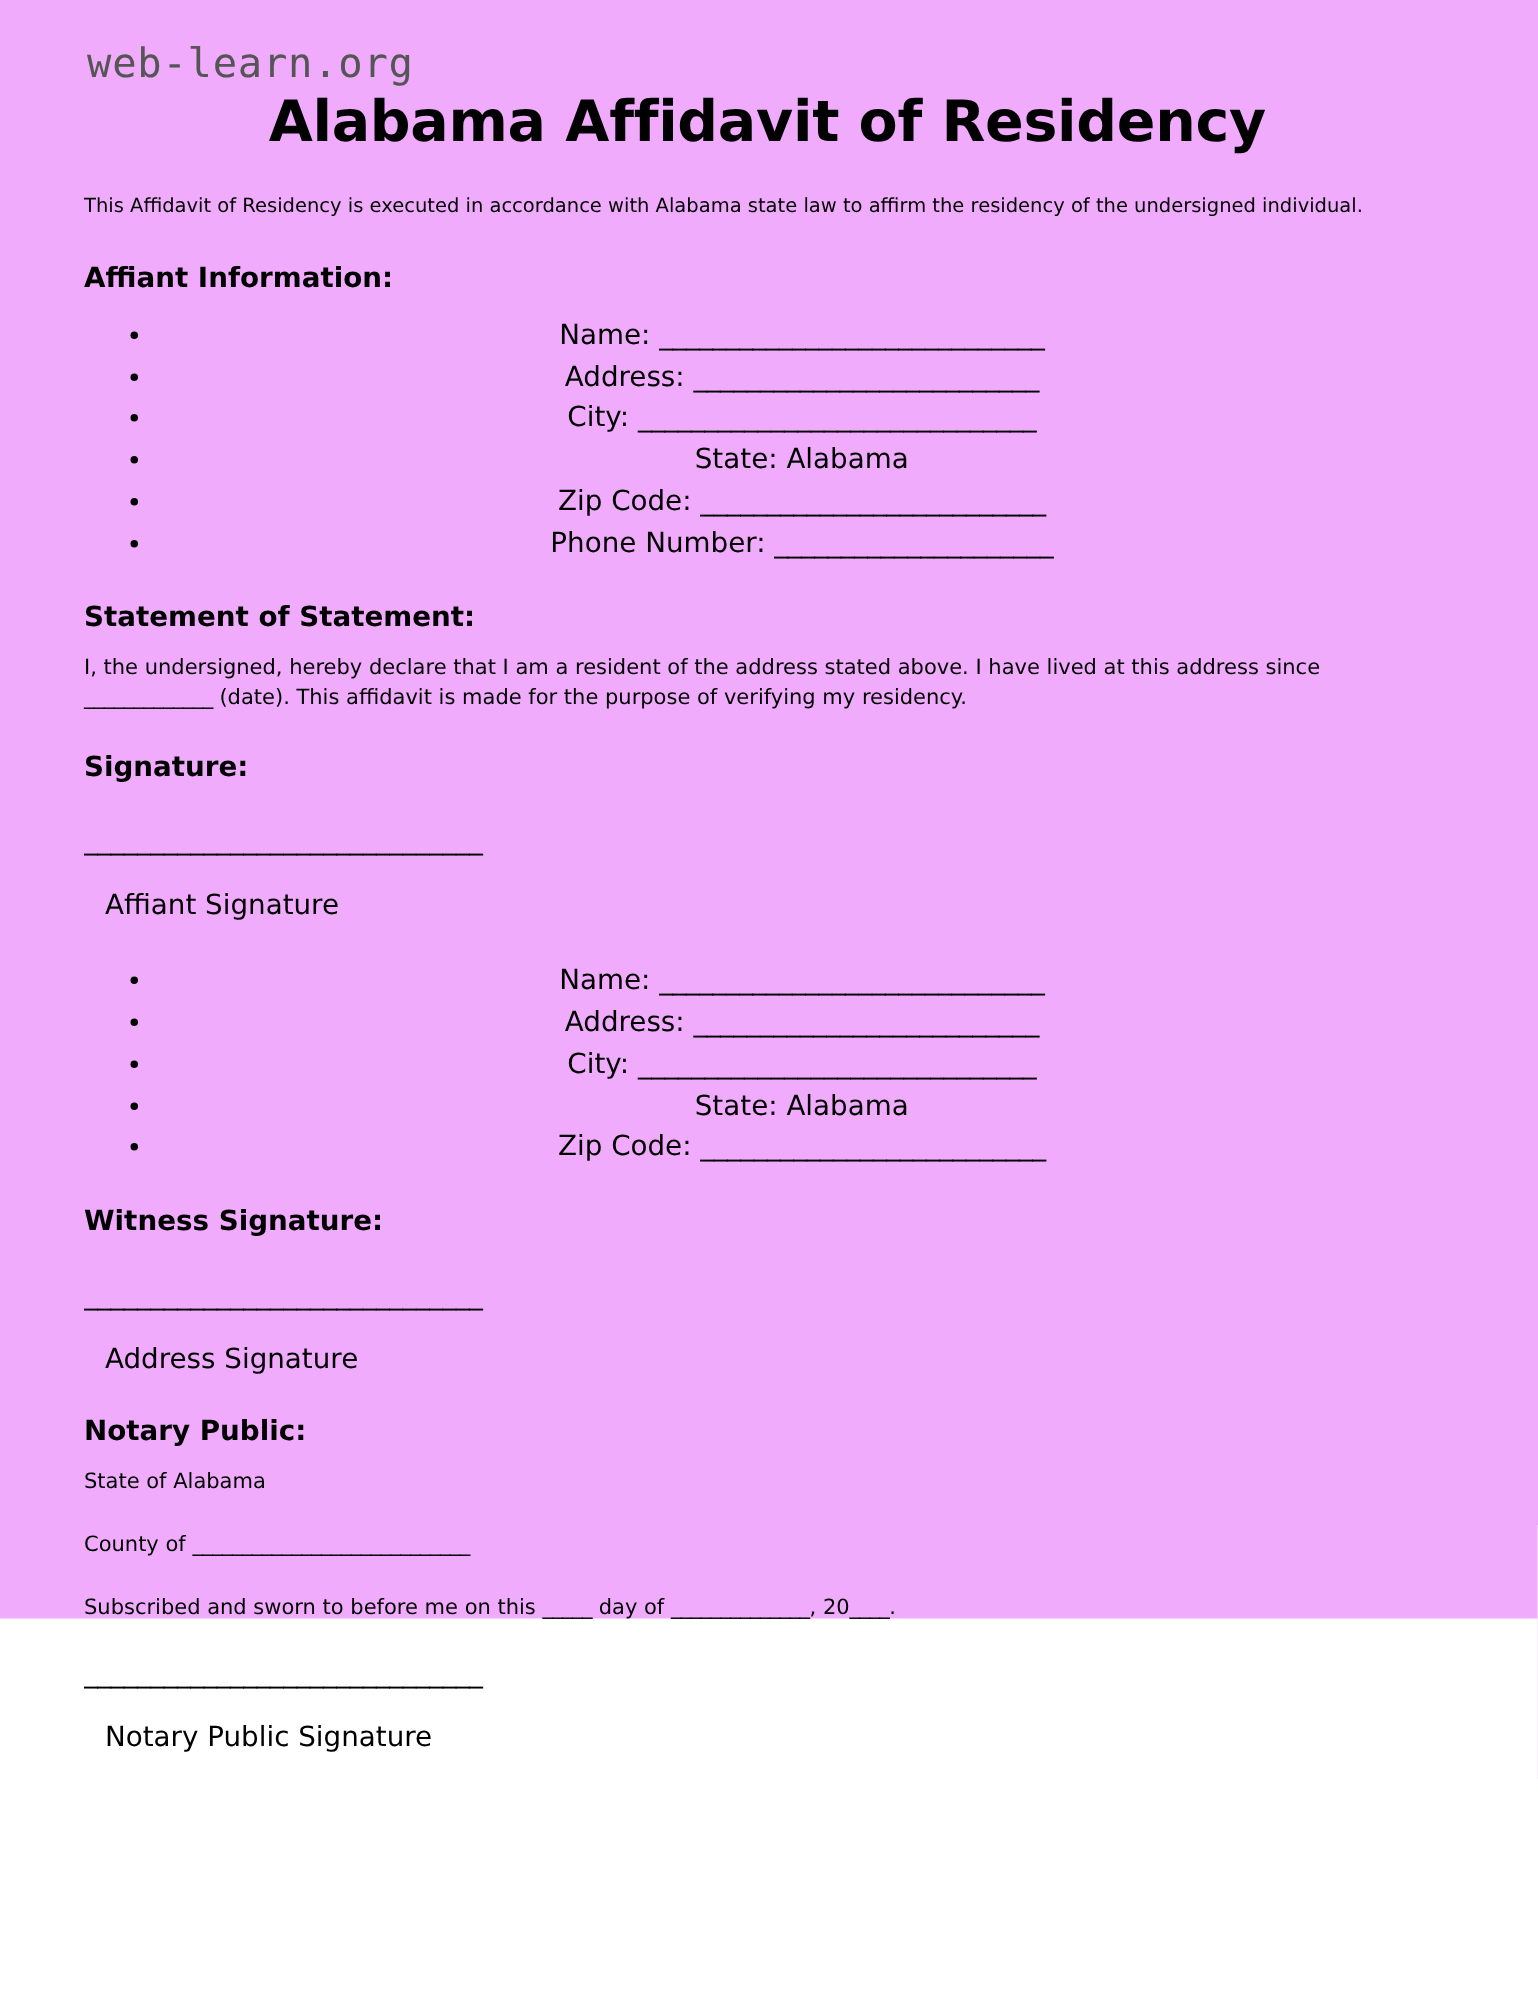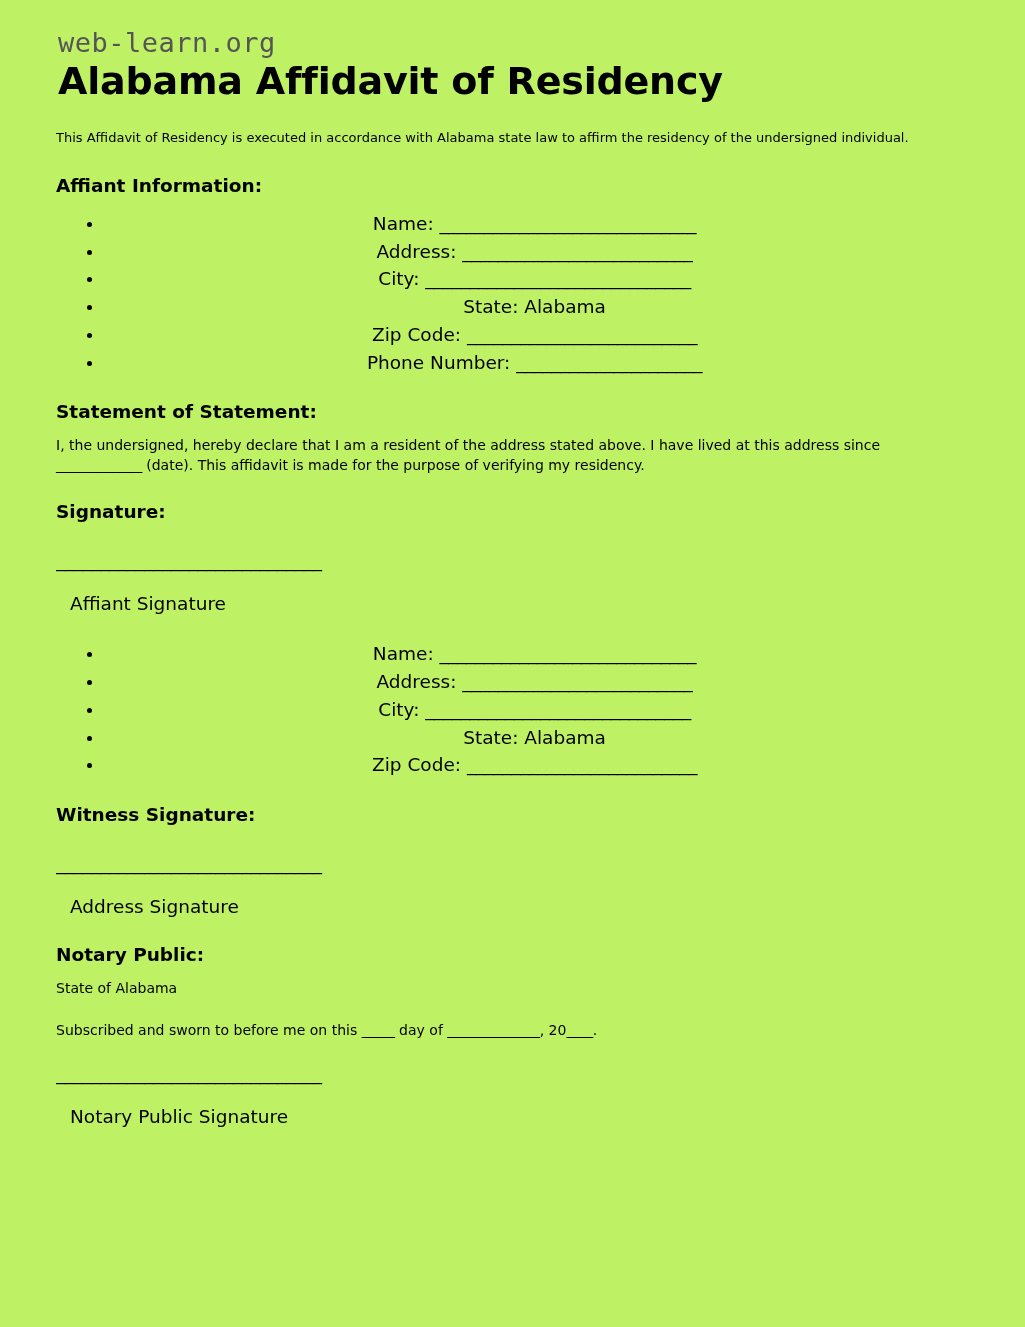--- a/index.html
+++ b/index.html
@@ -10,45 +10,46 @@
   }
   body {
     width: 1025px;
     height: 1327px;
     font-family: "DejaVu Sans", sans-serif;
     color: #000000;
     overflow: hidden;
   }
   .page {
     width: 1025px;
-    height: 1327px;
+    height: 1079px;
     box-sizing: border-box;
     padding: 28px 60px 0 56px;
     position: relative;
-    background: #bef264;
+    background: #f0abfc;
   }
   .site-brand {
     font-family: "DejaVu Sans Mono", monospace;
     font-size: 27px;
     color: #555555;
     letter-spacing: 0.5px;
     line-height: 1.1;
     margin: 0 0 2px 0;
     padding-left: 2px;
     white-space: nowrap;
   }
   .doc-title {
     font-family: "DejaVu Sans", sans-serif;
     font-size: 38px;
     font-weight: bold;
     line-height: 1.15;
     margin: 0 0 26px 0;
     padding-left: 2px;
     letter-spacing: -0.2px;
     white-space: nowrap;
+    text-align: center;
   }
   .intro {
     font-size: 13px;
     line-height: 1.42;
     margin: 0 0 26px 0;
     max-width: 915px;
   }
   h2.section-heading {
     font-size: 18.5px;
     font-weight: bold;
@@ -178,20 +179,23 @@
   <div class="sig-block">
     <div class="spacer-sm"></div>
     <div class="sig-rule blank">______________________________</div>
     <div class="sig-caption">Address Signature</div>
   </div>
 
   <h2 class="section-heading">Notary Public:</h2>
 
   <p class="body-text tight">State of Alabama</p>
 
+  <p class="body-text tight">
+    <span>County of </span><span class="blank">____________________________</span>
+  </p>
 
   <p class="body-text tight">
     <span>Subscribed and sworn to before me on this </span><span class="blank">_____</span><span> day of </span><span class="blank">______________</span><span>, 20</span><span class="blank">____</span><span>.</span>
   </p>
 
   <div class="sig-block">
     <div class="sig-rule blank">______________________________</div>
     <div class="sig-caption">Notary Public Signature</div>
   </div>
 

